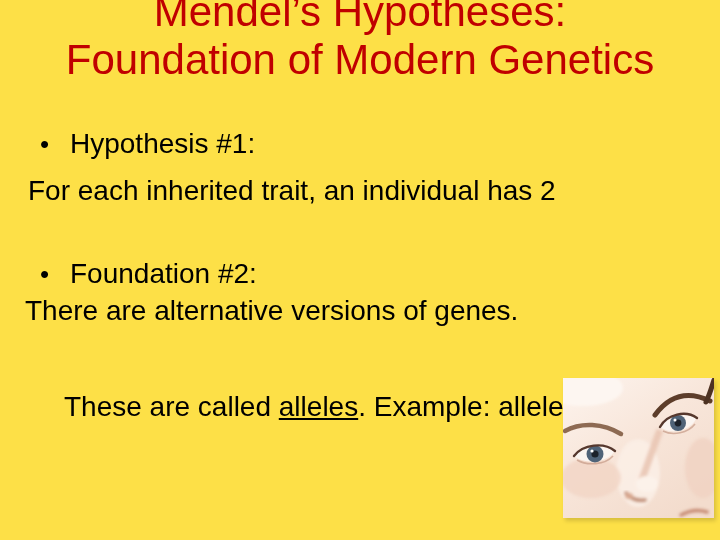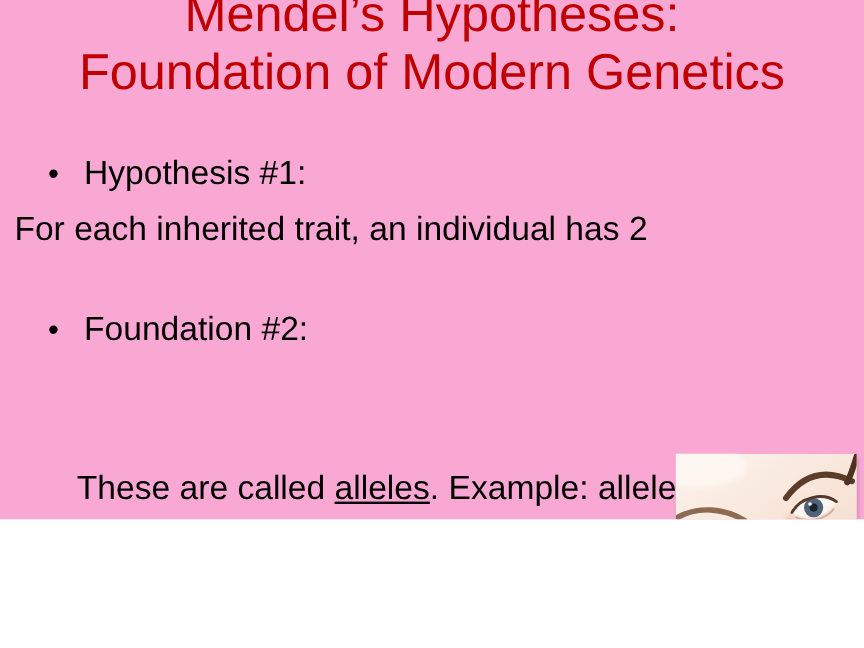--- a/index.html
+++ b/index.html
@@ -1,19 +1,19 @@
 <!DOCTYPE html>
 <html><head>
 <meta charset="utf-8">
 <style>
   html,body{margin:0;padding:0;}
   #slide{
     position:relative;
-    width:720px;height:433px;
-    background:#f9a8d4;
+    width:720px;height:540px;
+    background:#fde047;
     overflow:hidden;
     font-family:"Liberation Sans","DejaVu Sans",sans-serif;
   }
   
   #title-block{
     position:absolute;
     top:-12px;left:0;right:0;
     text-align:center;
     font-size:42px;
     line-height:48px;
@@ -32,21 +32,21 @@
   }
   .bline .bullet{
     position:absolute;
     left:-30px;
     top:0;
     font-size:26px;
   }
   .u{ text-decoration:underline; }
   
   #line1{ top:127px; left:70px; }
-  #line2{ top:174px; left:12px; }
+  #line2{ top:174px; left:28px; }
   #line3{ top:211px; left:64px; }
   #line4{ top:257px; left:70px; }
   #line5{ top:294px; left:25px; }
   #line6{ top:342px; left:64px;margin-top:48px; }
   #line7{ top:381px; left:64px; }
   #line8{ top:419px; left:64px; }
   
   #face-photo{
     position:absolute;
     left:563px; top:378px;
@@ -73,20 +73,23 @@
   <div class="bline" id="line2">
     <span>For each inherited trait, an individual has 2</span>
   </div>
 
 
   <div class="bline" id="line4">
     <span class="bullet">•</span>
     <span>Foundation #2:</span>
   </div>
 
+  <div class="bline" id="line5">
+    <span>There are alternative versions of genes.</span>
+  </div>
 
   <div class="bline" id="line6">
     <span>These are called </span><span class="u">alleles</span><span>. Example: allele</span>
   </div>
 
 
 
   <div id="face-photo">
     <svg width="151" height="140" viewBox="0 0 151 140" xmlns="http://www.w3.org/2000/svg">
       <defs>

